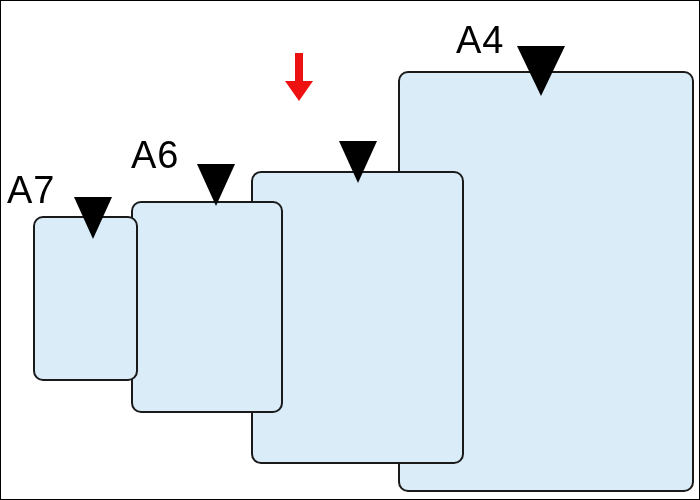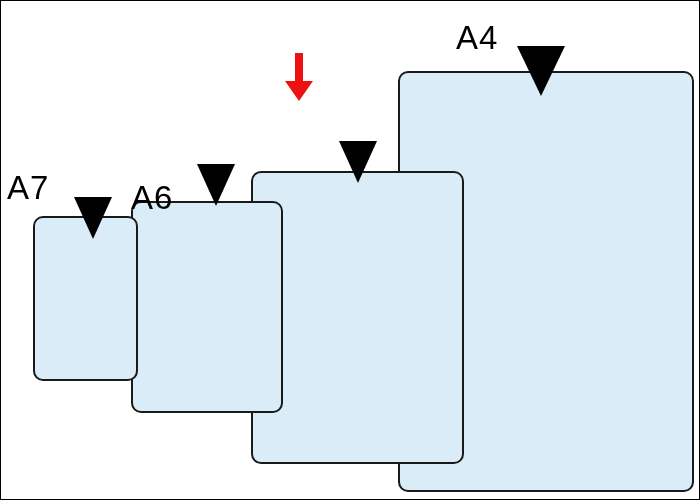--- a/index.html
+++ b/index.html
@@ -41,29 +41,29 @@
     border-left-width: 24px;
     border-right-width: 24px;
     border-top-width: 50px;
   }
   .tri-a5 { left: 338px; top: 140px; }
   .tri-a6 { left: 196px; top: 163px; }
   .tri-a7 { left: 73px;  top: 196px; }
 
   .label {
     position: absolute;
-    font-size: 33px;
+    font-size: 38px;
     font-weight: 400;
     color: #000000;
     line-height: 1;
     letter-spacing: 1px;
   }
   .label-a4 { left: 455px; top: 20px; }
   .label-a5 { left: 278px; top: 112px; }
-  .label-a6 { left: 130px; top: 135px; margin-top: 45px; }
+  .label-a6 { left: 130px; top: 135px; }
   .label-a7 { left: 6px;   top: 170px; }
 
   .arrow {
     position: absolute;
     left: 284px;
     top: 52px;
     width: 28px;
     height: 48px;
   }
   .arrow .shaft {

